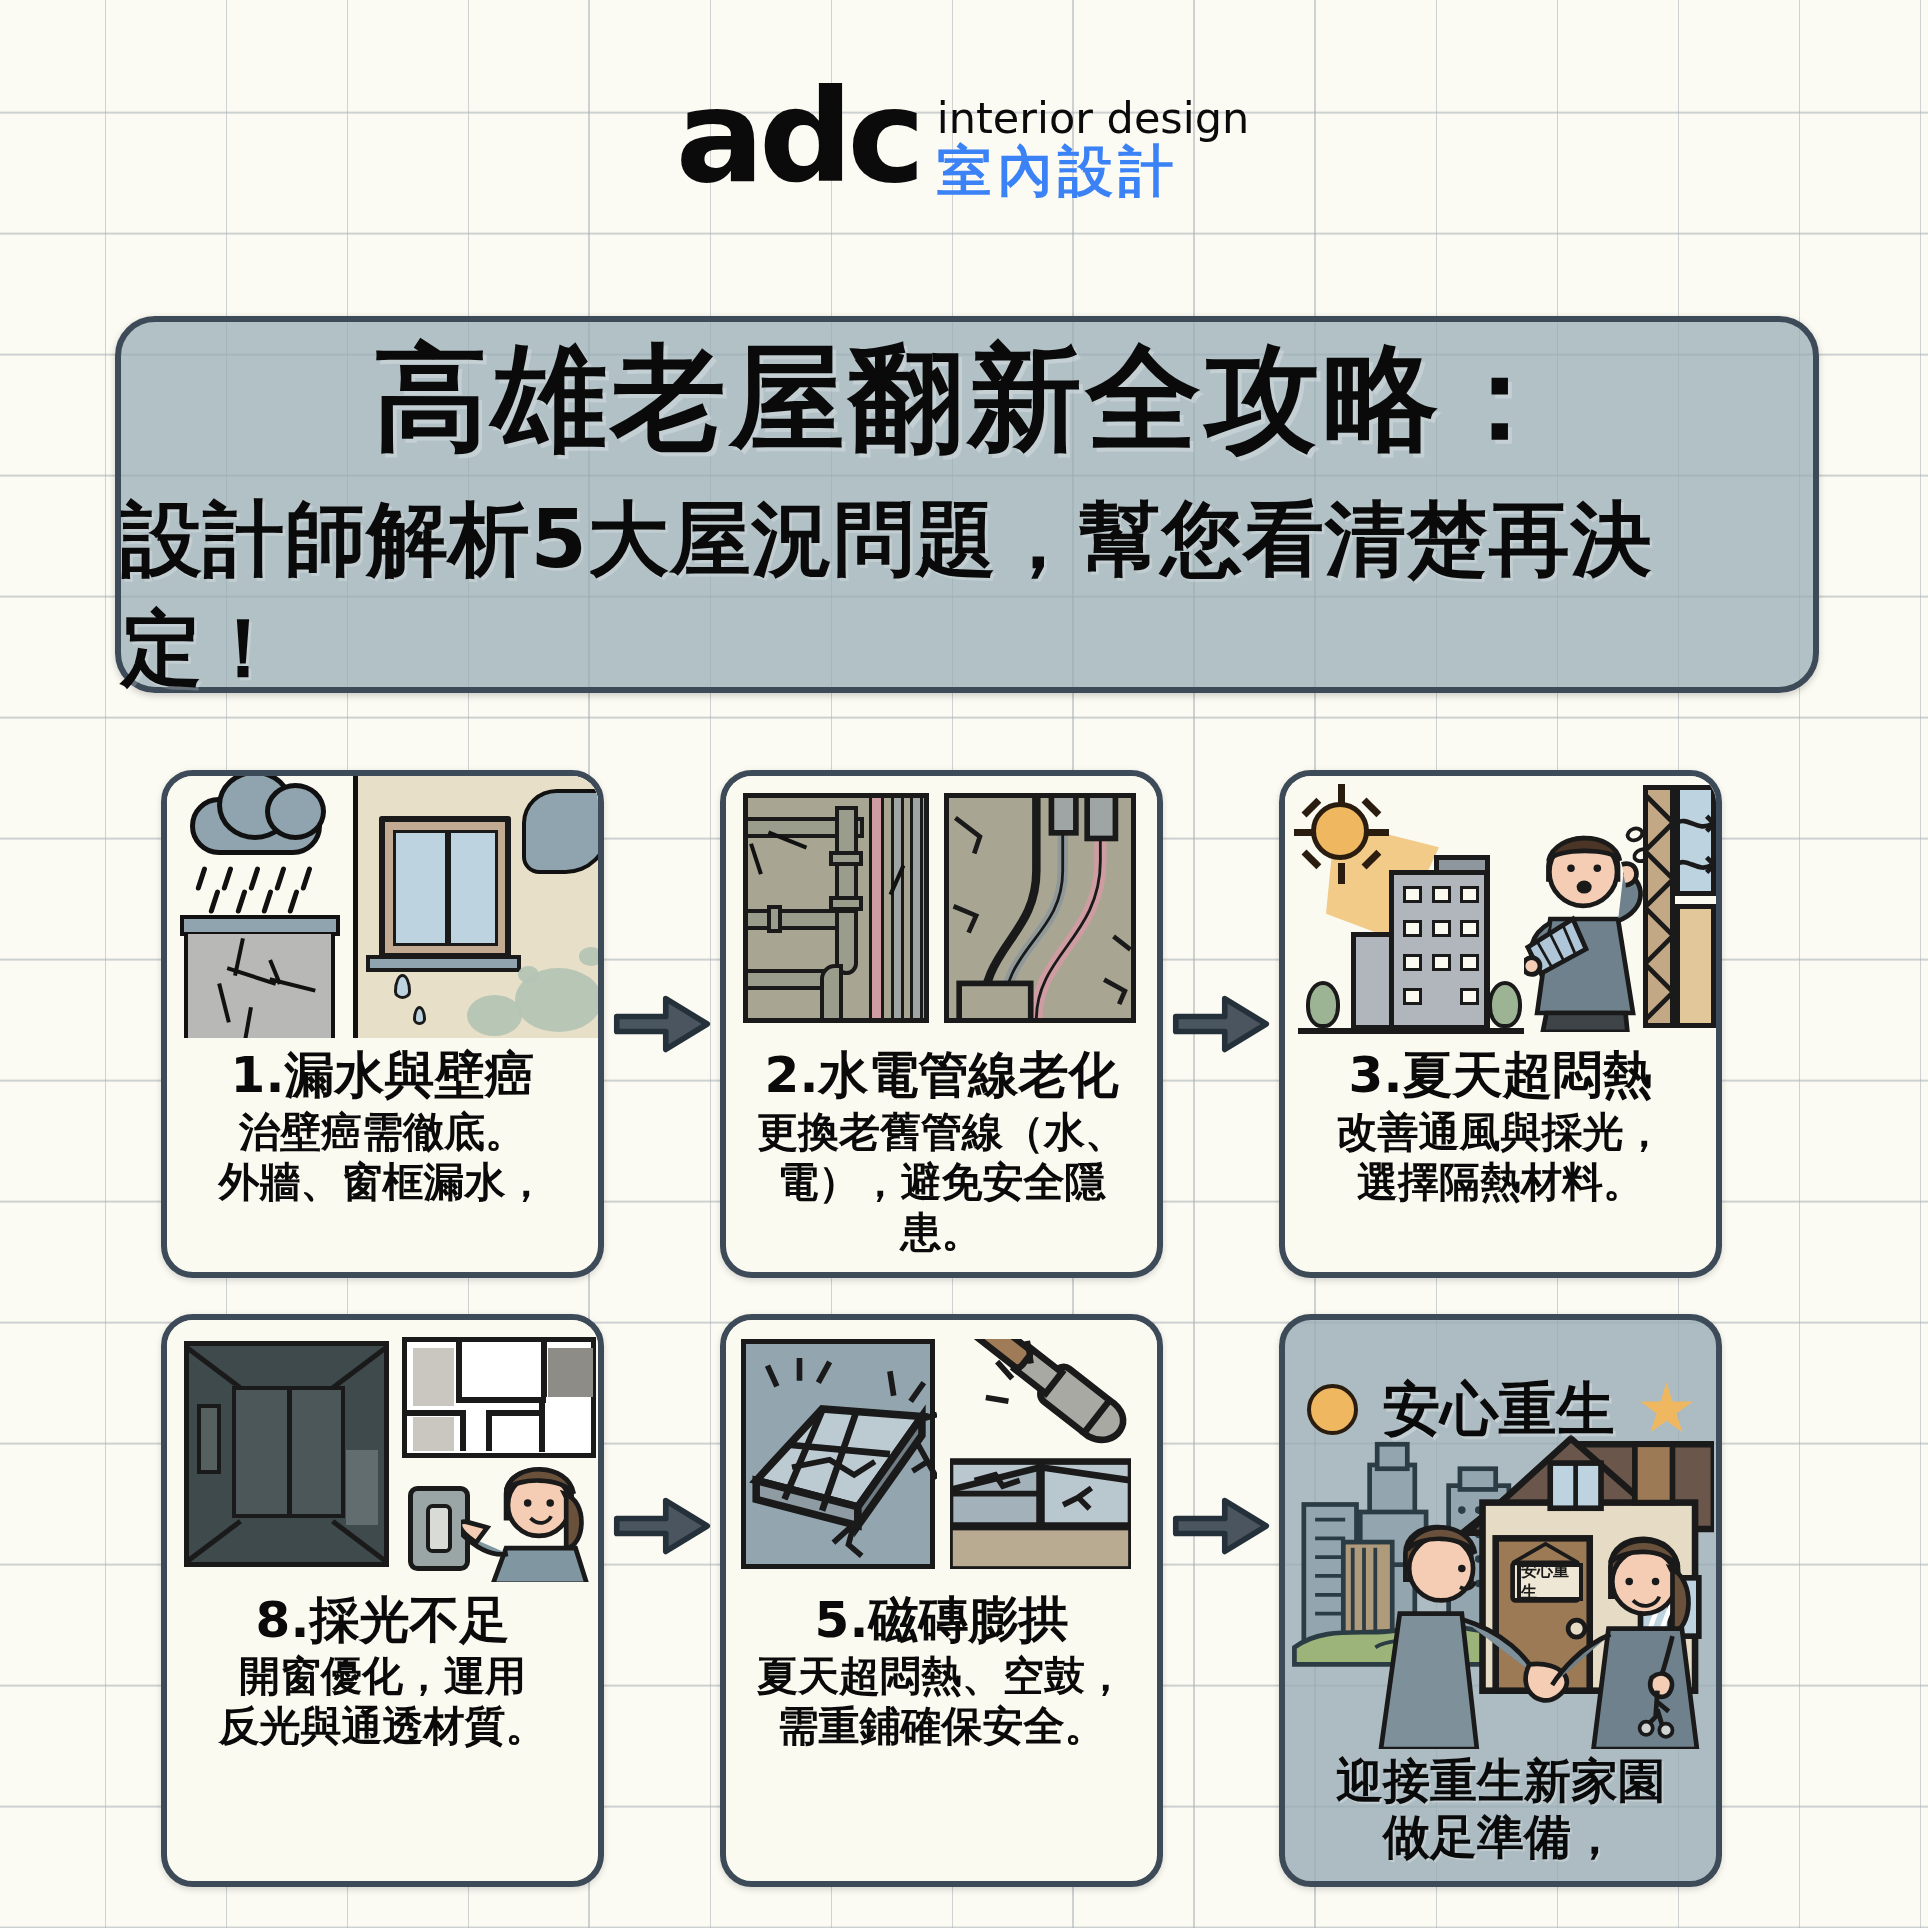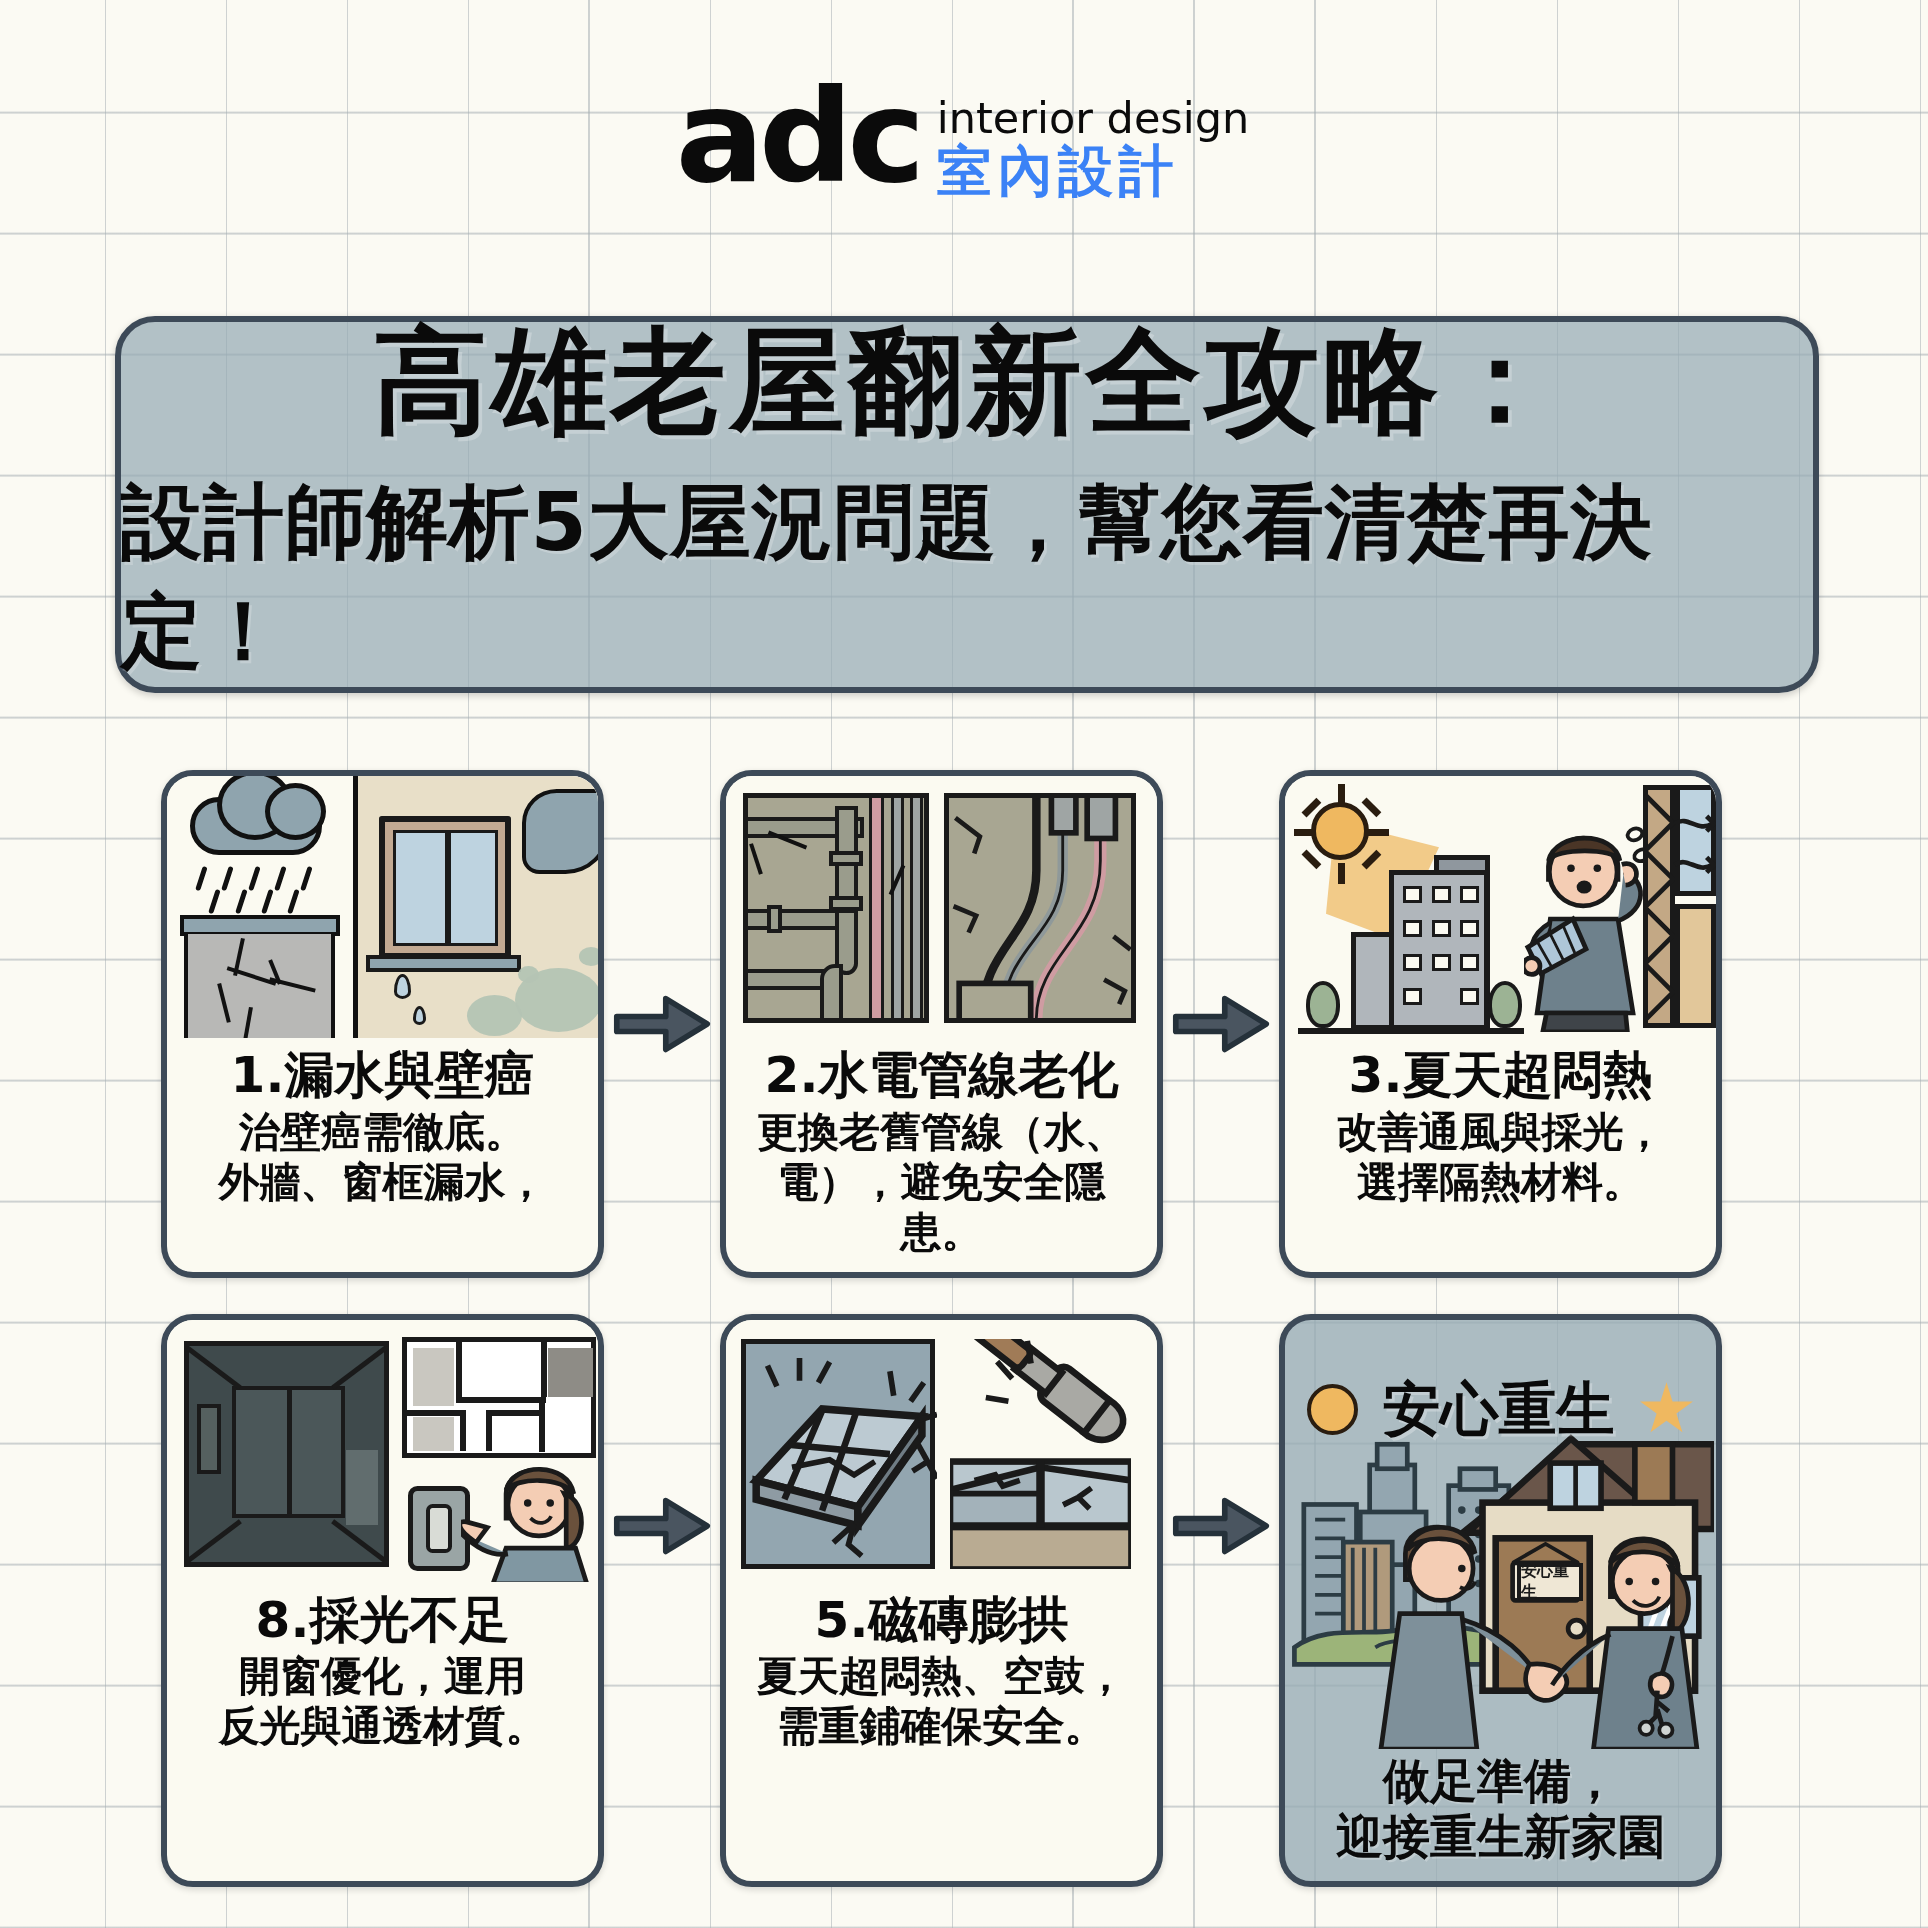--- a/index.html
+++ b/index.html
@@ -46,21 +46,21 @@
 
   
   .title-banner {
     position: absolute;
     left: 115px; top: 316px;
     width: 1704px; height: 377px;
     background: rgba(150,170,180,0.72);
     border: 6.6px solid #3d4a58;
     border-radius: 40px;
     display: flex; flex-direction: column;
-    align-items: center; justify-content: flex-end;
+    align-items: center; justify-content: flex-start;
     gap: 9.4px;
     box-shadow: 0 2.8px 7.5px rgba(0,0,0,0.18);
   }
   .title-main {
     font-family: "DejaVu Sans", sans-serif;
     font-size: 115px; font-weight: 700; color: #0a0a0a;
     letter-spacing: 3.8px;
     text-shadow: 3.8px 3.8px 0 rgba(255,255,255,0.25);
   }
   .title-sub {
@@ -561,20 +561,20 @@
           <path d="M414 300 C408 324 404 338 400 348" stroke="#1a1a1a" stroke-width="5" fill="none"></path>
           <path d="M392 344 C404 334 418 344 412 358 C406 372 384 362 392 344 Z" fill="#f4cdb4" stroke="#1a1a1a" stroke-width="5"></path>
           <path d="M398 358 L396 386 L386 396 M398 370 L410 380 M398 378 L404 398" stroke="#1a1a1a" stroke-width="5" fill="none"></path>
           <circle cx="386" cy="398" r="7" fill="#cfd4d2" stroke="#1a1a1a" stroke-width="4"></circle>
           <circle cx="407" cy="400" r="7" fill="#cfd4d2" stroke="#1a1a1a" stroke-width="4"></circle>
         </svg>
         <div class="plaque" style="left:232px; top:209px; width:66px; height:38px; font-size:16px; letter-spacing:0;">安心重生</div>
       </div>
       <div class="card-text">
         <div class="final-desc">
+          <div>迎接重生新家園</div>
           <div>做足準備，</div>
-          <div>迎接重生新家園</div>
         </div>
       </div>
     </div>
   </div>
 </div>
 
 
 </body></html>

